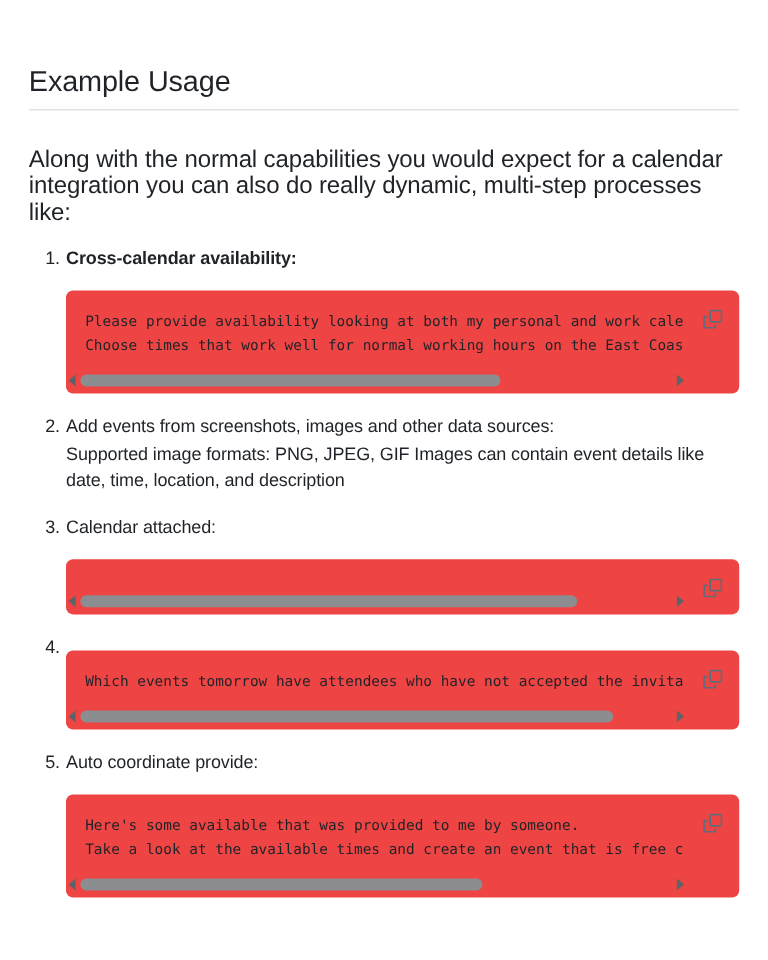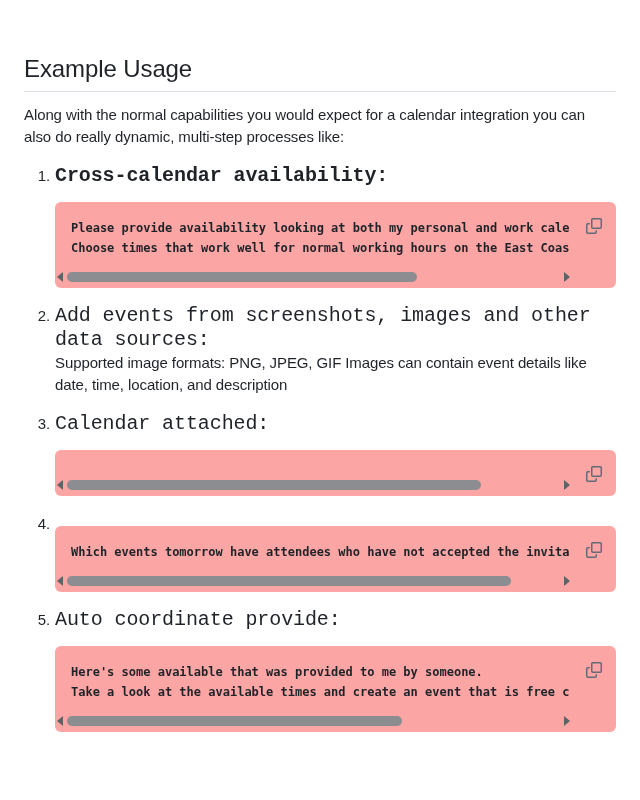--- a/index.html
+++ b/index.html
@@ -15,48 +15,47 @@
   h2.page-title {
     font-size: 24px;
     font-weight: 400;
     line-height: 30px;
     padding-bottom: 7px;
     border-bottom: 1px solid #d8dee4;
     margin-top: 44px;
   }
 
   p.intro {
-    margin-top: 12px;
-    font-size: 15px;
+    margin-top: 30px;
+    font-size: 20px;
     line-height: 22px;
   }
 
   ol.example-list {
     list-style: none;
     margin-top: 14px;
   }
   li.example-item { margin-top: 16px; display: flex; }
   .li-num {
     min-width: 26px;
     text-align: right;
     margin-right: 5px;
     font-size: 15px;
     line-height: 24px;
   }
   .li-body { flex: 1; min-width: 0; }
-  .li-label { font-size: 20px; line-height: 24px; display: block; font-family: Liberation Mono, monospace; }
+  .li-label { font-size: 15px; line-height: 24px; display: block; }
   .li-label.bold { font-weight: 700; }
 
   .code-block {
     position: relative;
     margin-top: 14px;
-    background: #fca5a5;
+    background: #ef4444;
     border-radius: 6px;
     padding: 16px;
-    font-weight: bold;
   }
   .code-block.has-scrollbar { padding-bottom: 30px; }
   pre.code-pre {
     font-family: "DejaVu Sans Mono", monospace;
     font-size: 12px;
     line-height: 20px;
     color: #1f2328;
     white-space: pre;
     overflow: hidden;
     letter-spacing: 0;

